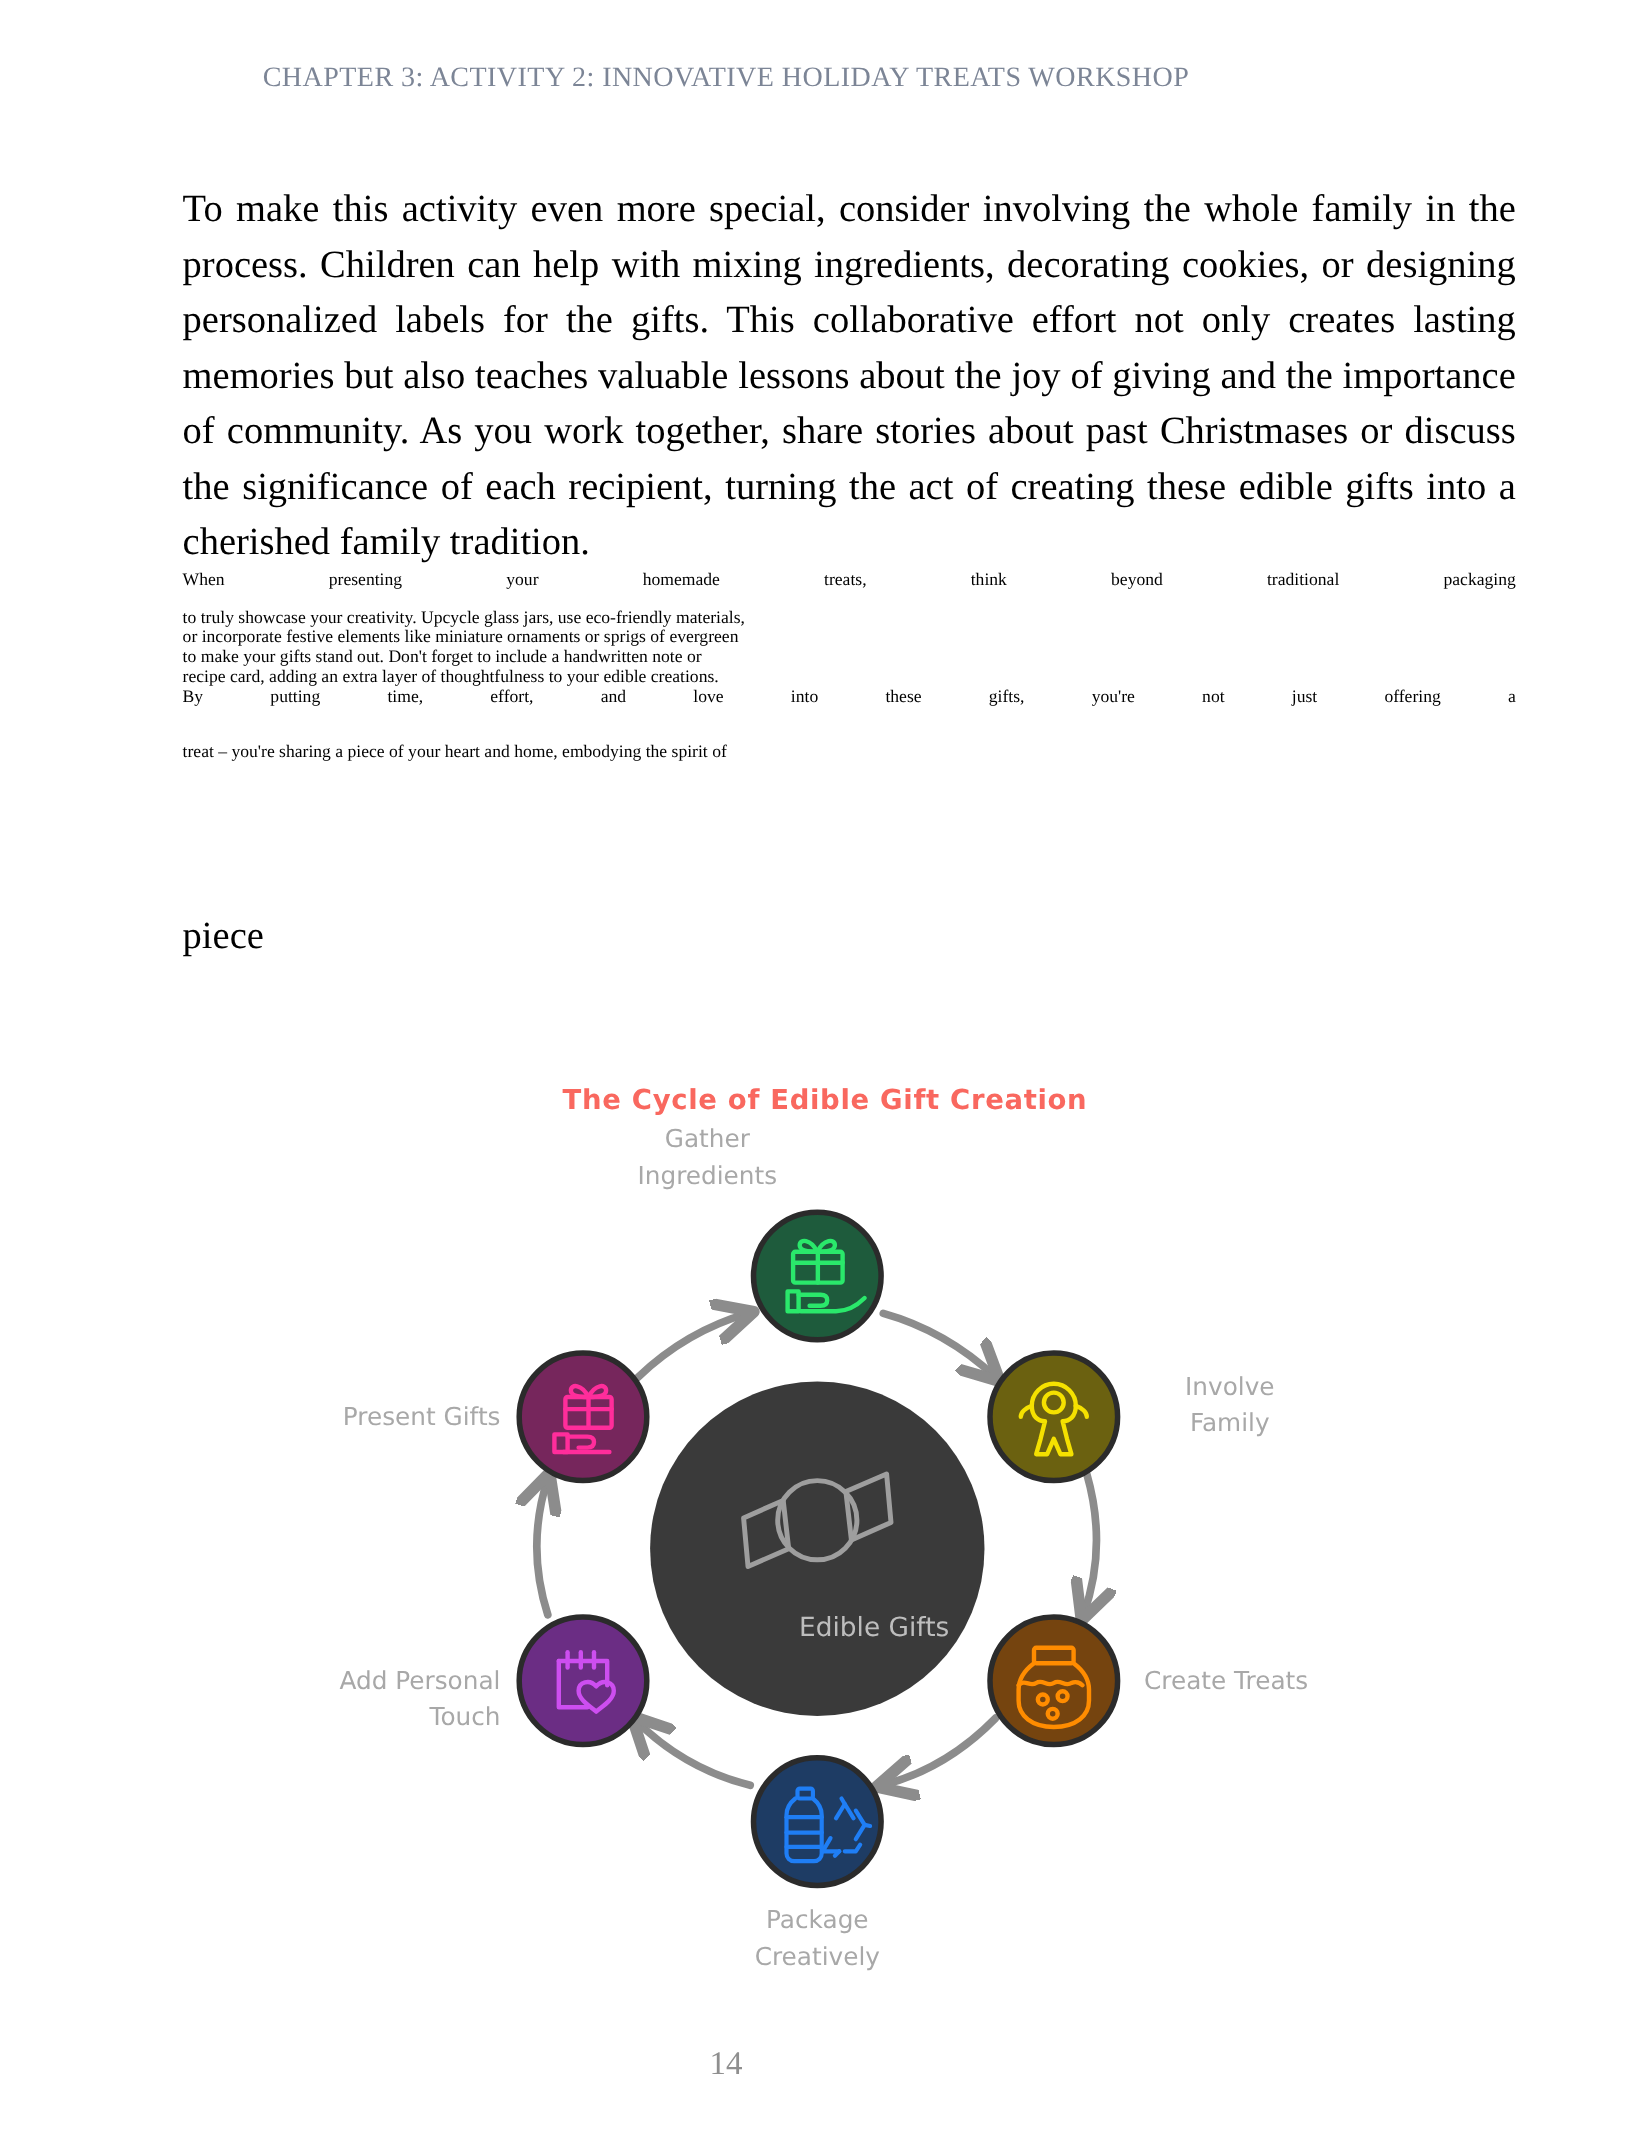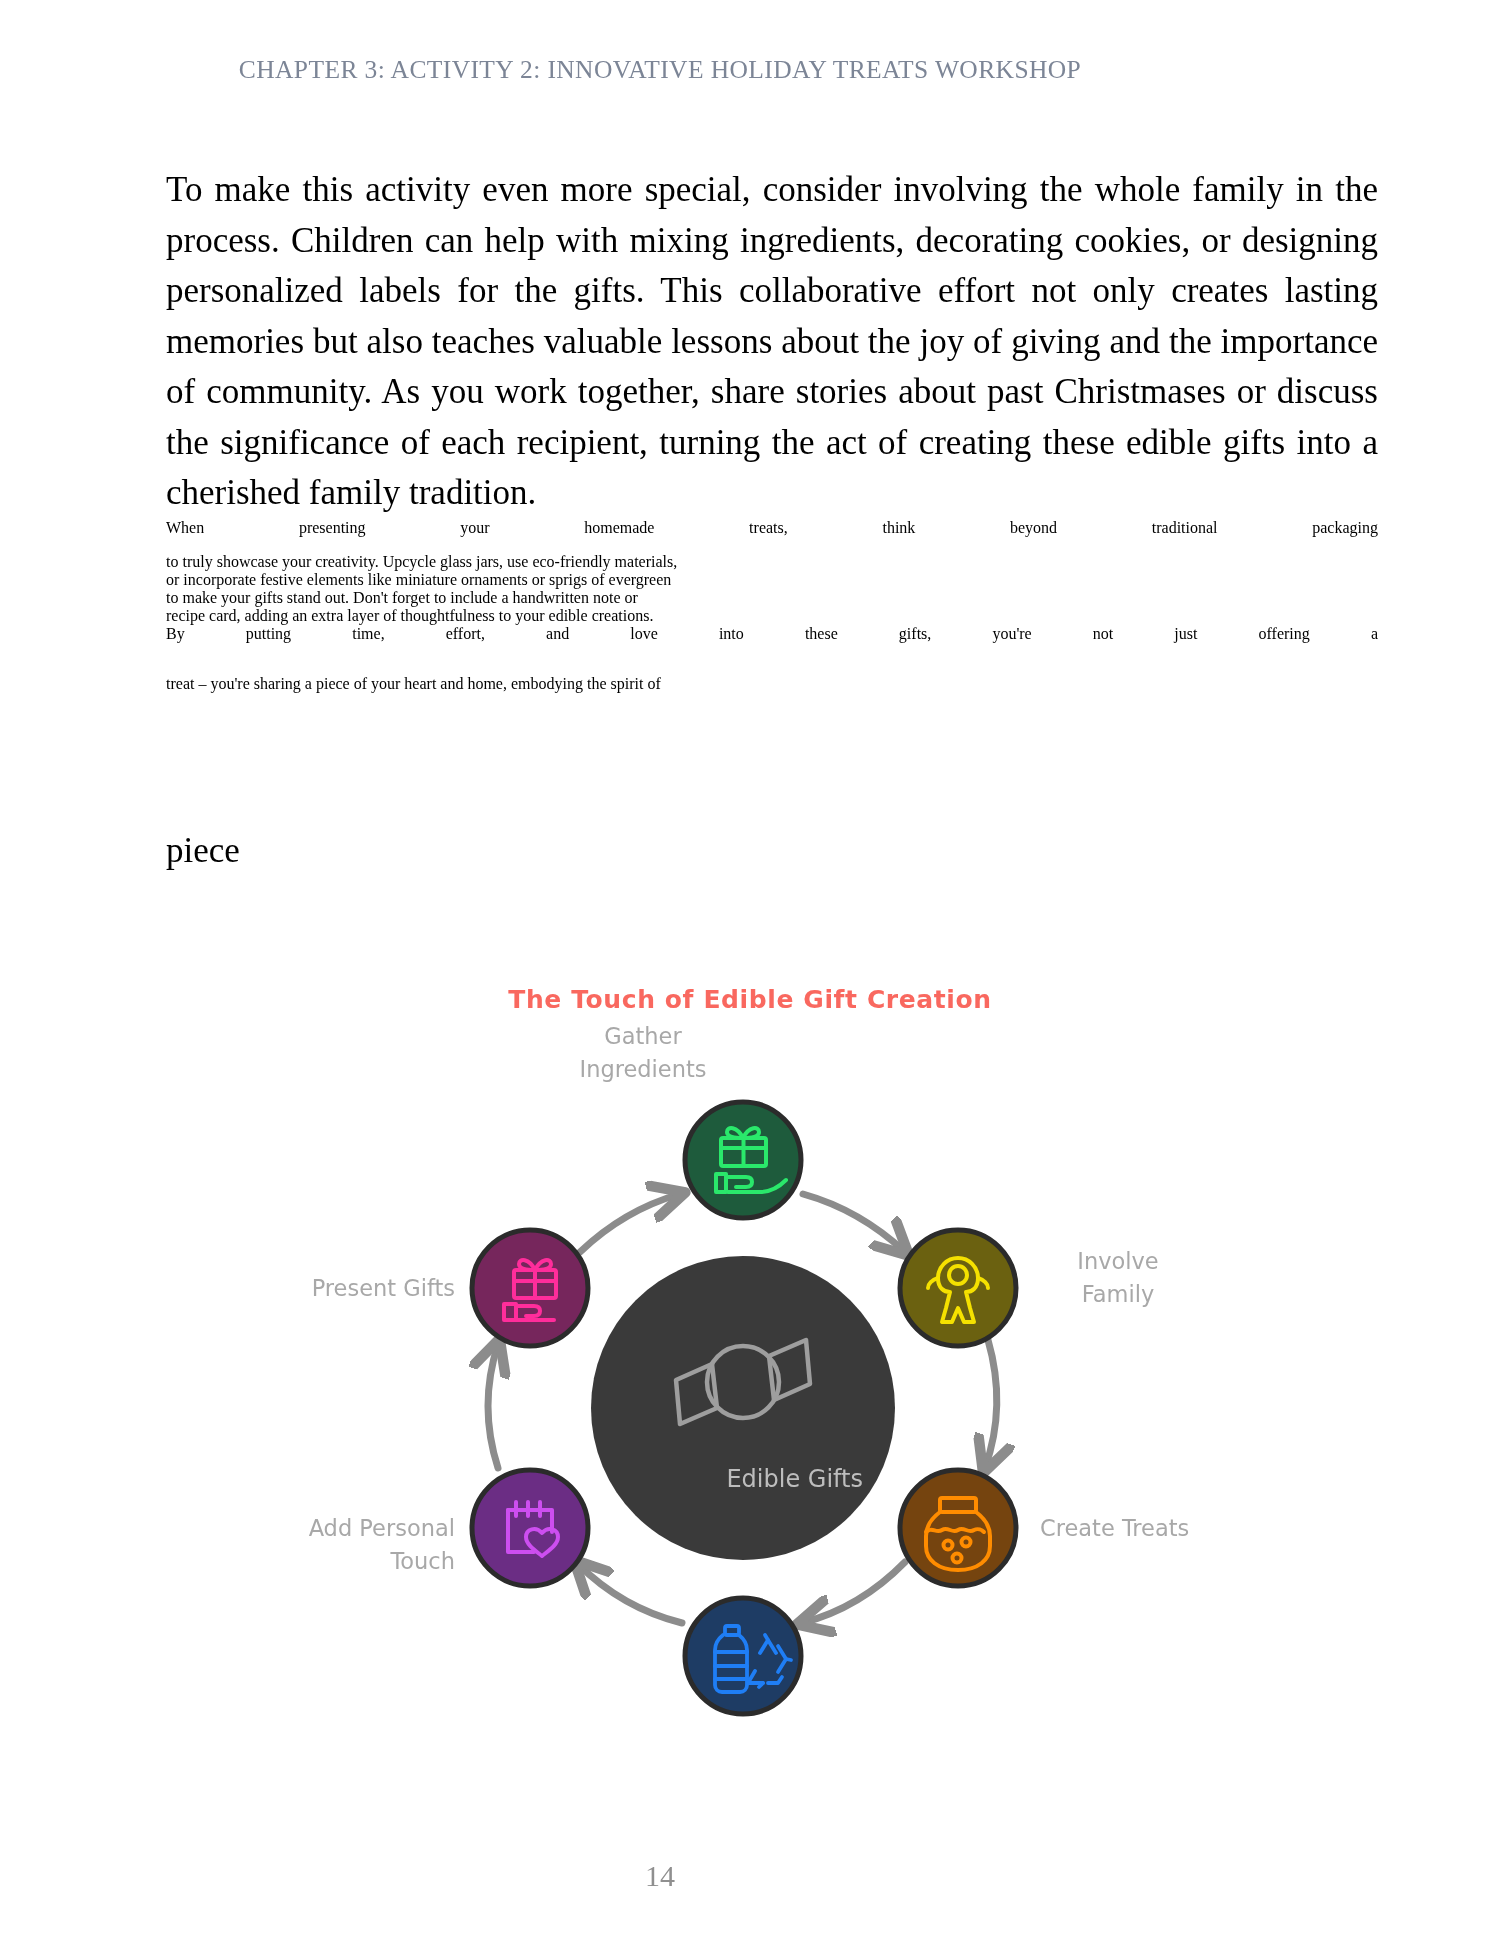--- a/index.html
+++ b/index.html
@@ -155,21 +155,21 @@
       <span class="ln">recipe card, adding an extra layer of thoughtfulness to your edible creations.</span>
       <span class="ln j">By putting time, effort, and love into these gifts, you're not just offering a</span>
       <span class="ln ln-gap-b">treat – you're sharing a piece of your heart and home, embodying the spirit of</span>
     </div>
   </div>
 
   <div class="stray-word">piece</div>
 
   <div class="figure">
 
-    <div class="fig-title">The Touch of Edible Gift Creation</div>
+    <div class="fig-title">The Cycle of Edible Gift Creation</div>
 
     <div class="diagram">
       <svg width="1000" height="790" viewBox="0 0 1000 790">
         <defs>
           <marker id="arrowhead" markerWidth="6" markerHeight="6" refX="4.4" refY="3" orient="auto" markerUnits="strokeWidth">
             <path d="M0.4,0.6 L5.2,3 L0.4,5.4" fill="none" stroke="#8c8c8c" stroke-width="1.5" stroke-linecap="round" stroke-linejoin="round"></path>
           </marker>
         </defs>
 
         <g fill="none" stroke="#8c8c8c" stroke-width="7" stroke-linecap="round" marker-end="url(#arrowhead)">
@@ -275,20 +275,22 @@
 
       
       <div class="node-label" style="left:273px; top:-20px; width:240px; text-align:center;">Gather
 Ingredients</div>
 
       <div class="node-label" style="left:768px; top:205px; width:200px; text-align:center;">Involve
 Family</div>
 
       <div class="node-label" style="left:790px; top:472px; width:220px; text-align:left;">Create Treats</div>
 
+      <div class="node-label" style="left:373px; top:690px; width:240px; text-align:center;">Package
+Creatively</div>
 
       <div class="node-label" style="left:-10px; top:472px; width:215px; text-align:right;">Add Personal
 Touch</div>
 
       <div class="node-label" style="left:-10px; top:232px; width:215px; text-align:right;">Present Gifts</div>
 
       <div class="hub-label" style="left:373px; top:425px; width:240px; text-align:right;">Edible Gifts</div>
     </div>
   </div>
 

